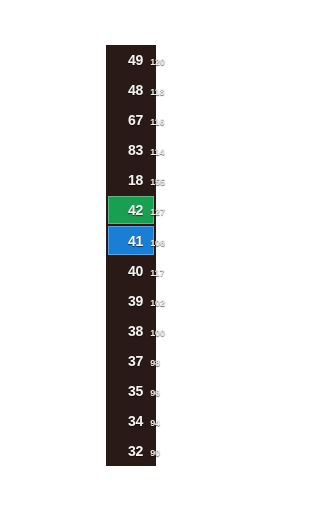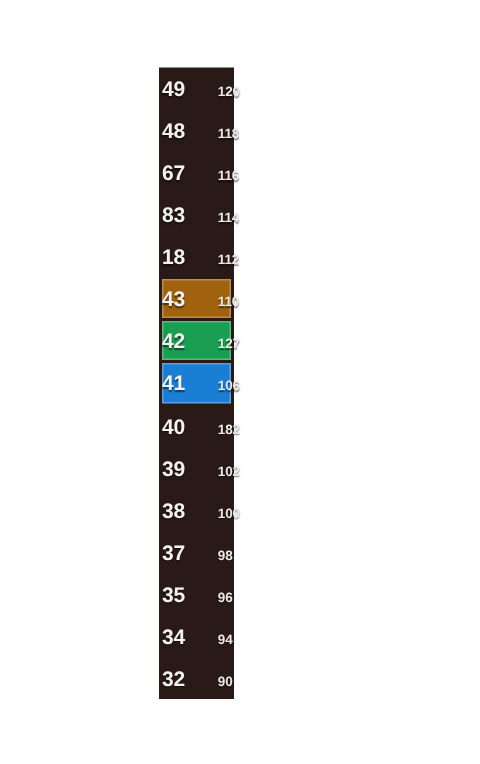--- a/index.html
+++ b/index.html
@@ -53,39 +53,39 @@
   .scale-row.highlight .row-block {
     border: 1px solid rgba(255, 255, 255, 0.28);
   }
 
   .row-labels {
     position: relative;
     z-index: 2;
     display: flex;
     align-items: baseline;
     width: 100%;
-    padding-left: 2px;
+    padding-left: 22px;
     box-sizing: border-box;
   }
 
   .primary-value {
     color: #f4f2ef;
     font-size: 14px;
     font-weight: bold;
     line-height: 1;
     letter-spacing: -0.2px;
     text-shadow: 0 1px 1px rgba(0,0,0,0.55);
   }
 
   .secondary-value {
     color: #eceae6;
     font-size: 9px;
     font-weight: bold;
     line-height: 1;
-    margin-left: 22px;
+    margin-left: 7px;
     letter-spacing: -0.1px;
     text-shadow: 0 1px 1px rgba(0,0,0,0.55);
   }
 </style>
 </head>
 <body style="background: rgb(255, 255, 255);">
 
 <div id="scale-panel" style="background: rgb(42, 26, 23);">
     <div class="scale-row plain">
       <div class="row-labels">
@@ -107,48 +107,41 @@
     </div>
     <div class="scale-row plain">
       <div class="row-labels">
         <span class="primary-value">83</span>
         <span class="secondary-value">114</span>
       </div>
     </div>
     <div class="scale-row plain">
       <div class="row-labels">
         <span class="primary-value">18</span>
-        <span class="secondary-value">112</span>
-      </div>
-    </div>
-    <div class="scale-row highlight">
-      <div class="row-block" style="background: rgb(160, 98, 14);"></div>
-      <div class="row-labels">
-        <span class="primary-value">43</span>
-        <span class="secondary-value">110</span>
+        <span class="secondary-value">155</span>
       </div>
     </div>
     <div class="scale-row highlight">
       <div class="row-block" style="background: rgb(26, 158, 82);"></div>
       <div class="row-labels">
         <span class="primary-value">42</span>
         <span class="secondary-value">127</span>
       </div>
     </div>
     <div class="scale-row highlight">
       <div class="row-block" style="background: rgb(26, 127, 212);"></div>
       <div class="row-labels">
         <span class="primary-value">41</span>
         <span class="secondary-value">106</span>
       </div>
     </div>
     <div class="scale-row plain">
       <div class="row-labels">
         <span class="primary-value">40</span>
-        <span class="secondary-value">182</span>
+        <span class="secondary-value">117</span>
       </div>
     </div>
     <div class="scale-row plain">
       <div class="row-labels">
         <span class="primary-value">39</span>
         <span class="secondary-value">102</span>
       </div>
     </div>
     <div class="scale-row plain">
       <div class="row-labels">

